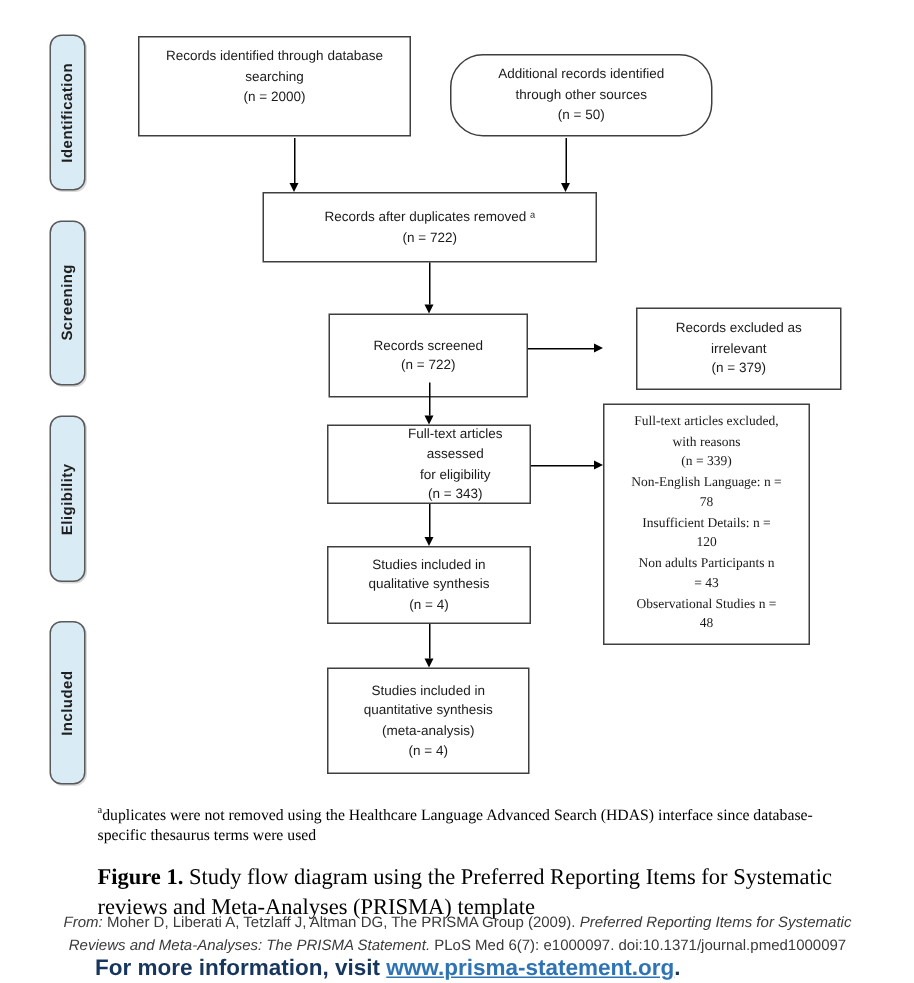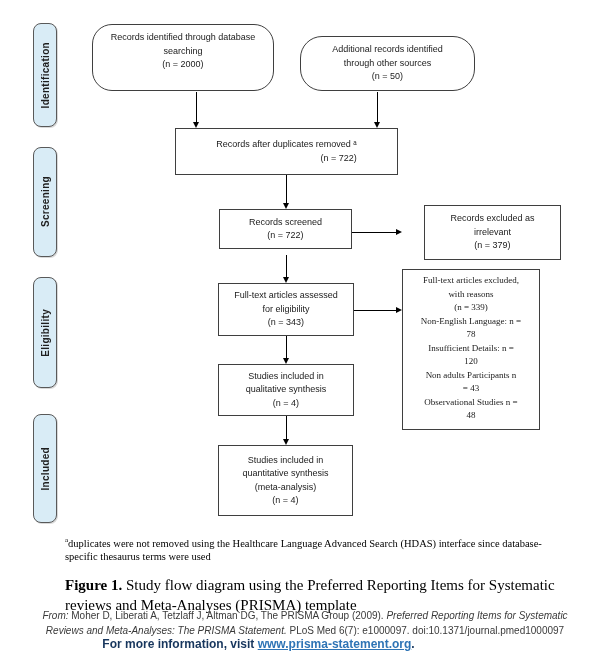--- a/index.html
+++ b/index.html
@@ -119,21 +119,21 @@
     line-height: 1.5;
     color: #3a3a3a;
   }
   .citation .it { font-style: italic; }
   .footerline {
     position: absolute;
     left: 0;
     top: 637px;
     width: 517px;
     text-align: center;
-    font-size: 12px;
+    font-size: 15px;
     font-weight: bold;
     color: var(--footer-text, #17365d);
   }
   .footerline a {
     color: var(--link, #2e74b5);
     text-decoration: underline;
     cursor: pointer;
   }
 </style>
 </head>
@@ -147,49 +147,49 @@
   <div class="stage" style="top:147px;height:110px;">
     <span class="vtext">Screening</span>
   </div>
   <div class="stage" style="top:277px;height:111px;">
     <span class="vtext">Eligibility</span>
   </div>
   <div class="stage" style="top:414px;height:109px;">
     <span class="vtext">Included</span>
   </div>
 
-  <div class="fbox pad-b" style="left:92px;top:24px;width:182px;height:67px;border-radius:20px;">
+  <div class="fbox pad-b" style="left:92px;top:24px;width:182px;height:67px;">
     <div class="btext">Records identified through database
 searching
 (n = 2000)</div>
   </div>
 
   <div class="fbox" style="left:300px;top:36px;width:175px;height:55px;border-radius:22px;">
     <div class="btext">Additional records identified
 through other sources
 (n = 50)</div>
   </div>
 
-  <div class="fbox" style="left:175px;top:128px;width:223px;height:47px;text-align:right;">
+  <div class="fbox" style="left:175px;top:128px;width:223px;height:47px;">
     <div class="btext">Records after duplicates removed ᵃ
 (n = 722)</div>
   </div>
 
-  <div class="fbox" style="left:219px;top:209px;width:133px;height:40px;">
+  <div class="fbox" style="left:219px;top:209px;width:133px;height:56px;">
     <div class="btext">Records screened
 (n = 722)</div>
   </div>
 
   <div class="fbox" style="left:424px;top:205px;width:137px;height:55px;">
     <div class="btext">Records excluded as
 irrelevant
 (n = 379)</div>
   </div>
 
-  <div class="fbox" style="left:218px;top:283px;width:136px;height:53px;">
+  <div class="fbox" style="left:218px;top:283px;width:136px;height:53px;padding-left:38px;">
     <div class="btext">Full-text articles assessed
 for eligibility
 (n = 343)</div>
   </div>
 
   <div class="fbox top-align" style="left:402px;top:269px;width:138px;height:161px;font-family:Liberation Serif, serif;">
     <div class="btext">Full-text articles excluded,
 with reasons
 (n = 339)
 Non-English Language: n =

